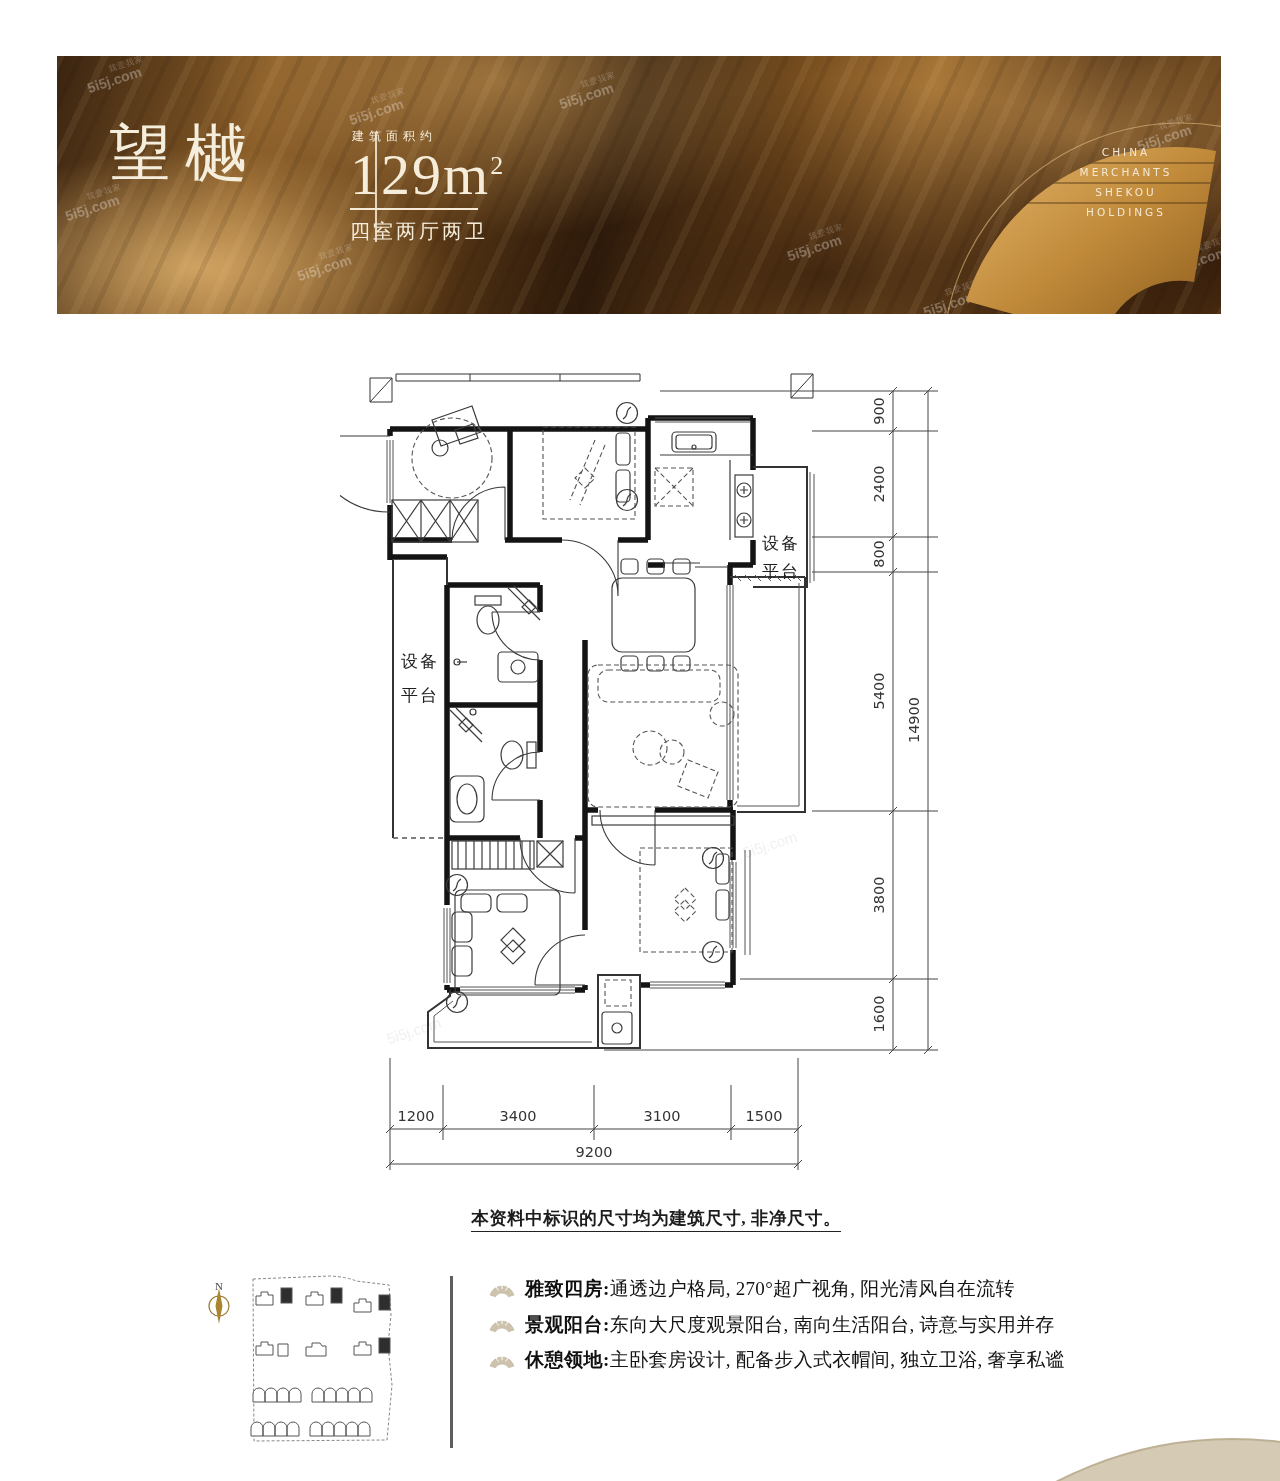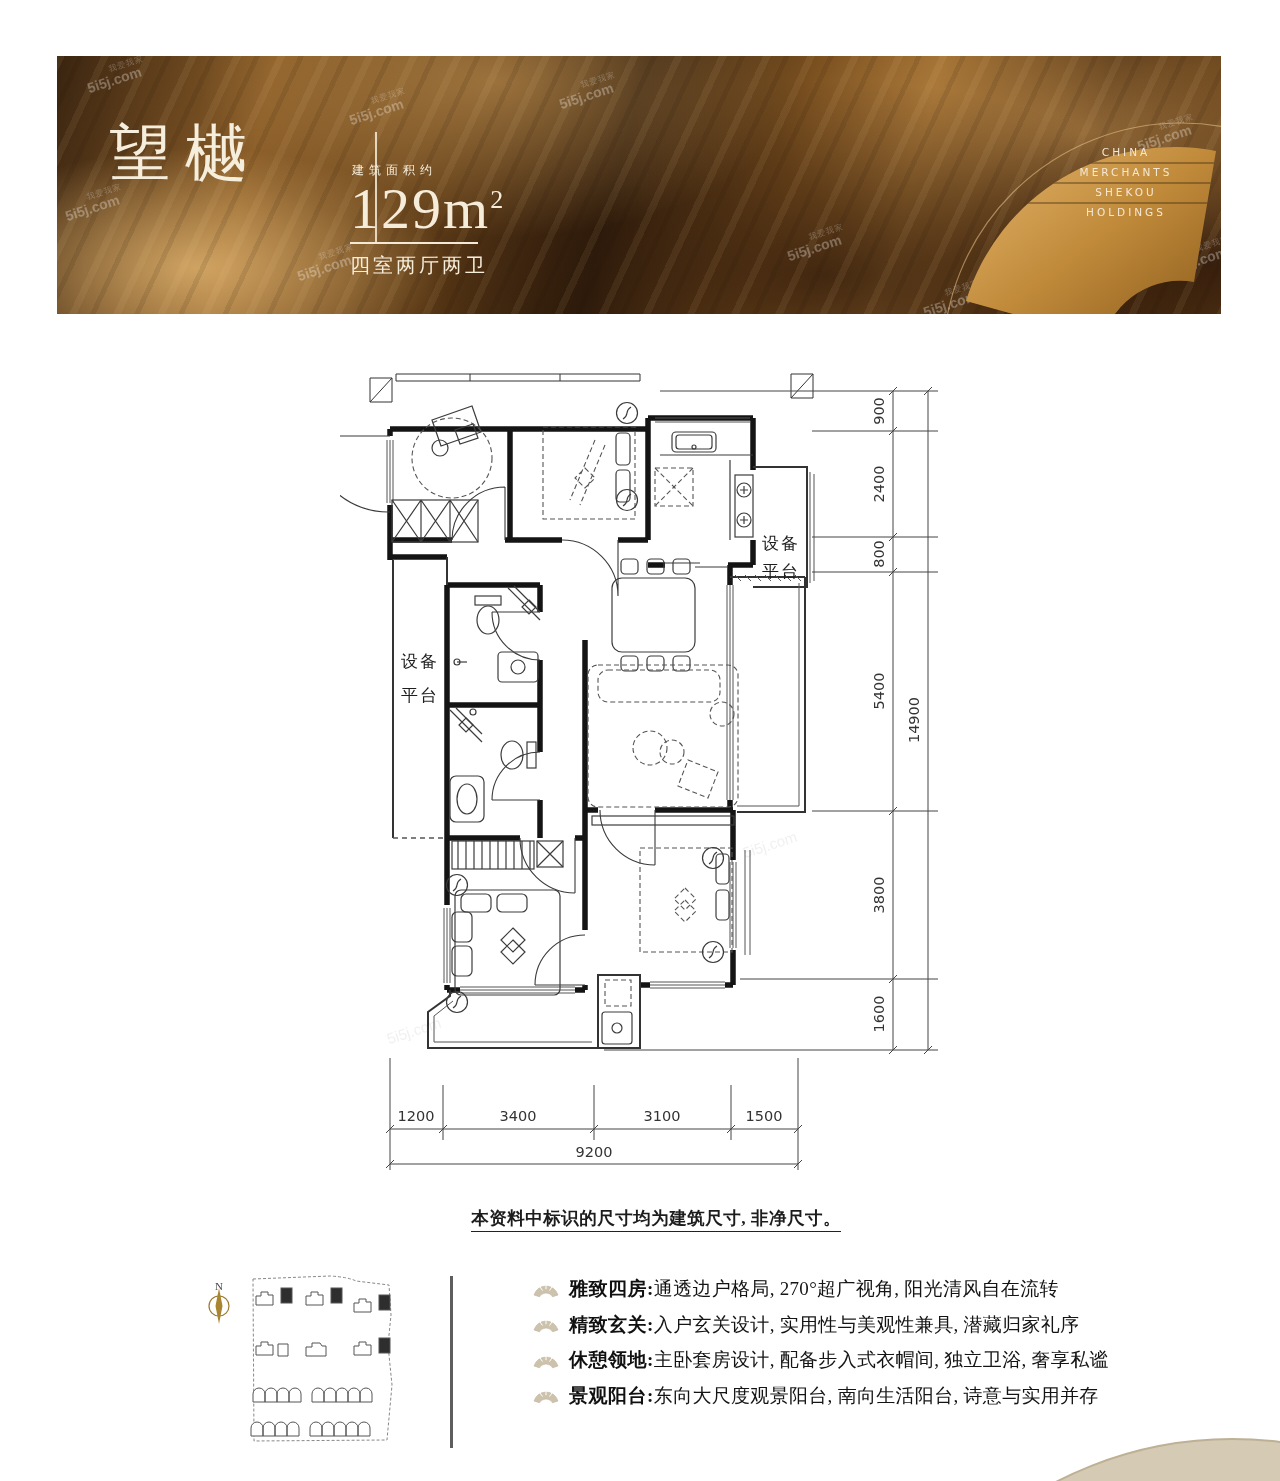--- a/index.html
+++ b/index.html
@@ -19,31 +19,31 @@
                  rgba(30,15,5,.10) 19px 24px, rgba(0,0,0,0) 24px 40px);}
   .wm{position:absolute;transform:rotate(-18deg);color:rgba(255,255,255,.30);
       font-family:"Liberation Sans","DejaVu Sans",sans-serif;font-size:14px;line-height:1;white-space:nowrap;}
   .wm em{display:block;font-style:normal;font-size:8px;letter-spacing:1px;opacity:.8;margin-left:26px;}
   .wm-faint{position:absolute;transform:rotate(-18deg);color:rgba(110,110,110,.10);
       font-family:"Liberation Sans","DejaVu Sans",sans-serif;font-size:15px;}
   .b-title{position:absolute;left:52px;top:66px;font-size:62px;line-height:1;color:#f6eedd;
       letter-spacing:14px;font-weight:400;}
   .b-divider{position:absolute;left:318px;top:76px;width:2px;height:110px;background:rgba(245,236,217,.85);}
   .b-info{position:absolute;left:293px;top:72px;color:#f5ecd9;}
-  .b-area-label{font-size:12px;letter-spacing:5px;margin-left:2px;margin-top:34px;}
+  .b-area-label{font-size:12px;letter-spacing:5px;margin-left:2px;}
   .b-area-value{font-size:58px;line-height:1.05;letter-spacing:2px;font-weight:400;}
   .b-area-value sup{font-size:26px;}
   .b-underline{width:128px;height:2px;background:#f3e9d6;margin-top:2px;}
   .b-layout{font-size:20px;letter-spacing:3px;margin-top:8px;}
   
   .note{position:absolute;left:16px;top:1206px;width:1280px;text-align:center;}
   .note span{font-size:17.5px;font-weight:bold;color:#1c1c1c;border-bottom:1.5px solid #222;
       padding-bottom:3px;letter-spacing:.5px;}
   
-  .features{position:absolute;left:532px;top:1279px;}
+  .features{position:absolute;left:488px;top:1279px;}
   .feat{display:flex;align-items:center;height:20px;margin-bottom:15.5px;white-space:nowrap;}
   .feat svg{margin-right:9px;flex:0 0 auto;}
   .feat .lbl{font-weight:bold;font-size:19px;color:#101010;letter-spacing:.5px;}
   .feat .txt{font-size:19px;color:#141414;letter-spacing:.3px;text-align:center;}
   .v-divider{position:absolute;left:450px;top:1276px;width:3px;height:172px;background:#5e5e5e;}
   .corner-circle{position:absolute;left:849px;top:1438px;width:762px;height:762px;border-radius:50%;
       background:#d5cab3;border:2px solid #beb094;}
   svg text{font-family:"DejaVu Sans","Liberation Sans",sans-serif;}
   svg text.cjk{font-family:"Liberation Serif","DejaVu Serif",serif;}
 </style>
@@ -358,35 +358,27 @@
           <path d="M14,2 V8.2 M7,4.5 L10.5,9.5 M21,4.5 L17.5,9.5" stroke="#fff" stroke-width="1" fill="none"></path>
         </svg>
       <span class="lbl">雅致四房:</span>
       <span class="txt">通透边户格局, 270°超广视角, 阳光清风自在流转</span>
     </div>
     <div class="feat">
       <svg width="28" height="17" viewBox="0 0 28 17">
           <path d="M2,14 A12.5,12.5 0 0 1 26,14 L20.5,15.8 A7.5,7.5 0 0 0 7.5,15.8 Z" fill="#cdc2ac" stroke="#b5a98f" stroke-width=".5"></path>
           <path d="M14,2 V8.2 M7,4.5 L10.5,9.5 M21,4.5 L17.5,9.5" stroke="#fff" stroke-width="1" fill="none"></path>
         </svg>
-      <span class="lbl">精致玄关:</span>
-      <span class="txt">入户玄关设计, 实用性与美观性兼具, 潜藏归家礼序</span>
+      <span class="lbl">景观阳台:</span>
+      <span class="txt">东向大尺度观景阳台, 南向生活阳台, 诗意与实用并存</span>
     </div>
     <div class="feat">
       <svg width="28" height="17" viewBox="0 0 28 17">
           <path d="M2,14 A12.5,12.5 0 0 1 26,14 L20.5,15.8 A7.5,7.5 0 0 0 7.5,15.8 Z" fill="#cdc2ac" stroke="#b5a98f" stroke-width=".5"></path>
           <path d="M14,2 V8.2 M7,4.5 L10.5,9.5 M21,4.5 L17.5,9.5" stroke="#fff" stroke-width="1" fill="none"></path>
         </svg>
       <span class="lbl">休憩领地:</span>
       <span class="txt">主卧套房设计, 配备步入式衣帽间, 独立卫浴, 奢享私谧</span>
     </div>
-    <div class="feat">
-      <svg width="28" height="17" viewBox="0 0 28 17">
-          <path d="M2,14 A12.5,12.5 0 0 1 26,14 L20.5,15.8 A7.5,7.5 0 0 0 7.5,15.8 Z" fill="#cdc2ac" stroke="#b5a98f" stroke-width=".5"></path>
-          <path d="M14,2 V8.2 M7,4.5 L10.5,9.5 M21,4.5 L17.5,9.5" stroke="#fff" stroke-width="1" fill="none"></path>
-        </svg>
-      <span class="lbl">景观阳台:</span>
-      <span class="txt">东向大尺度观景阳台, 南向生活阳台, 诗意与实用并存</span>
-    </div>
   </div>
 
   <div class="corner-circle"></div>
 </div>
 
 </body></html>

